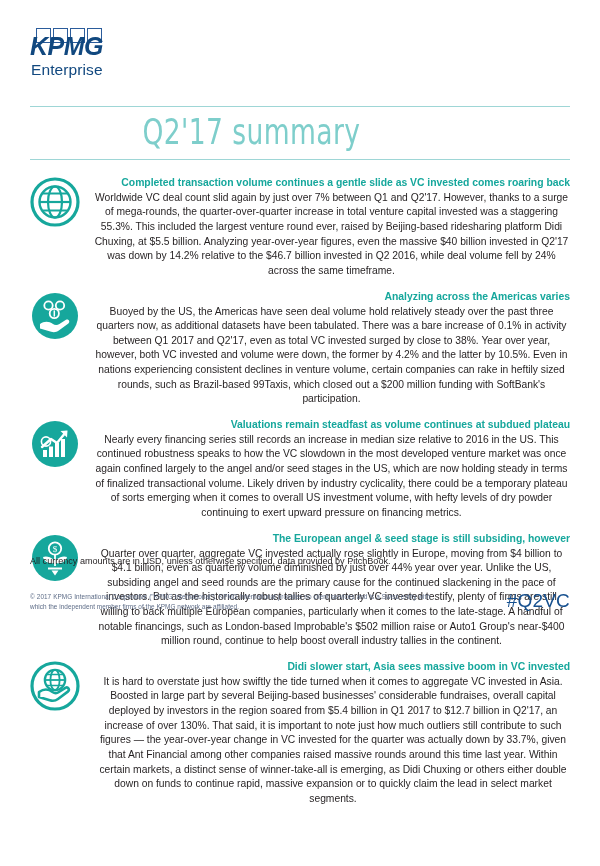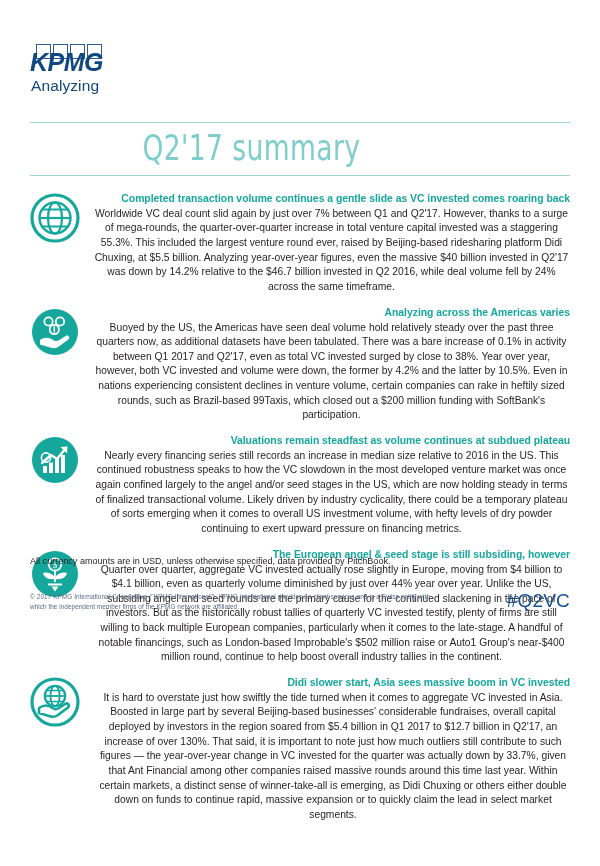--- a/index.html
+++ b/index.html
@@ -15,21 +15,21 @@
     overflow: hidden;
     position: relative;
   }
 
   
   .page {
     position: relative;
     width: 600px;
     height: 635px;
     box-sizing: border-box;
-    padding: 16px 30px;
+    padding: 0 30px;
   }
 
   .logo-block {
     padding-top: 28px;
     height: 70px;
   }
   .kpmg-logo {
     position: relative;
     width: 86px;
   }
@@ -170,21 +170,21 @@
 
   <div class="logo-block">
     <div class="kpmg-logo">
       <div class="kpmg-boxes">
         <span></span>
         <span></span>
         <span></span>
         <span></span>
       </div>
       <div class="kpmg-word">KPMG</div>
-      <div class="kpmg-sub">Analyzing</div>
+      <div class="kpmg-sub">Enterprise</div>
     </div>
   </div>
 
   <div class="title-band">
     <div class="page-title">Q2'17 summary</div>
   </div>
 
   <div class="sections">
 
     <div class="section">

